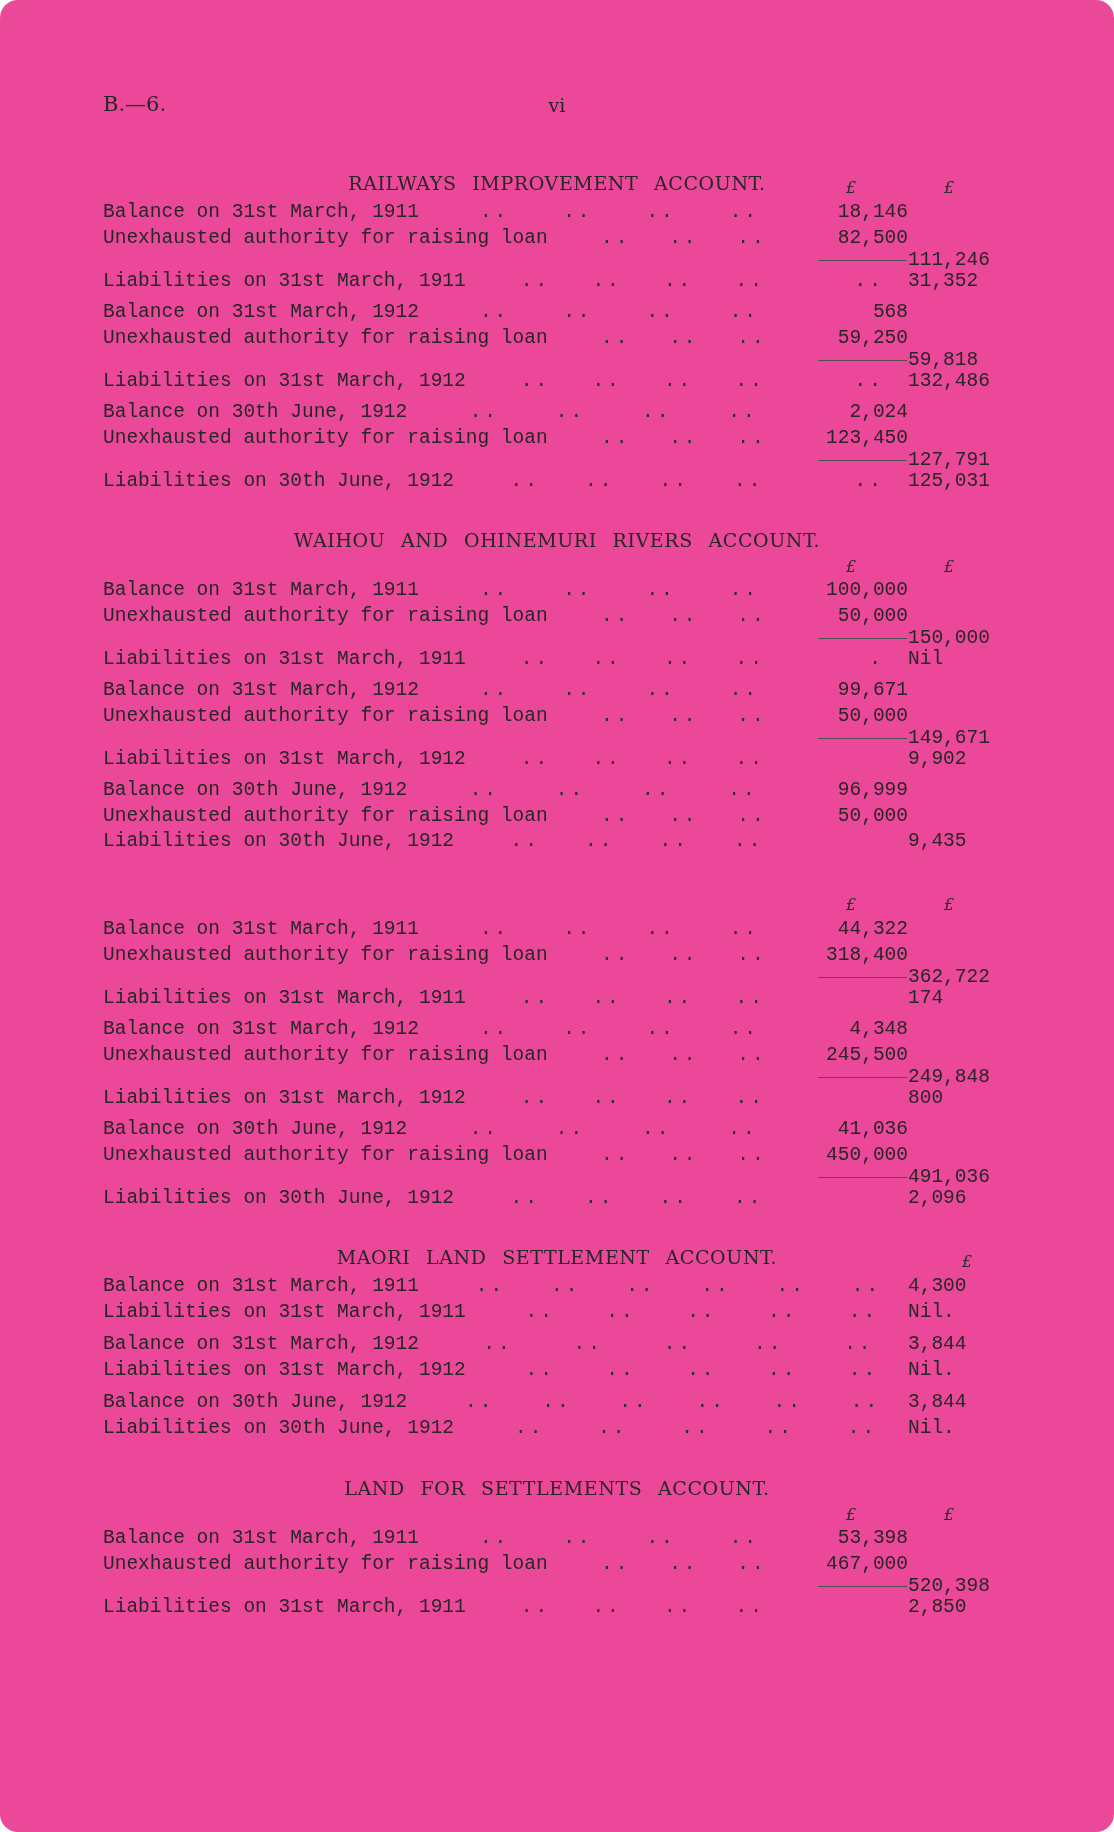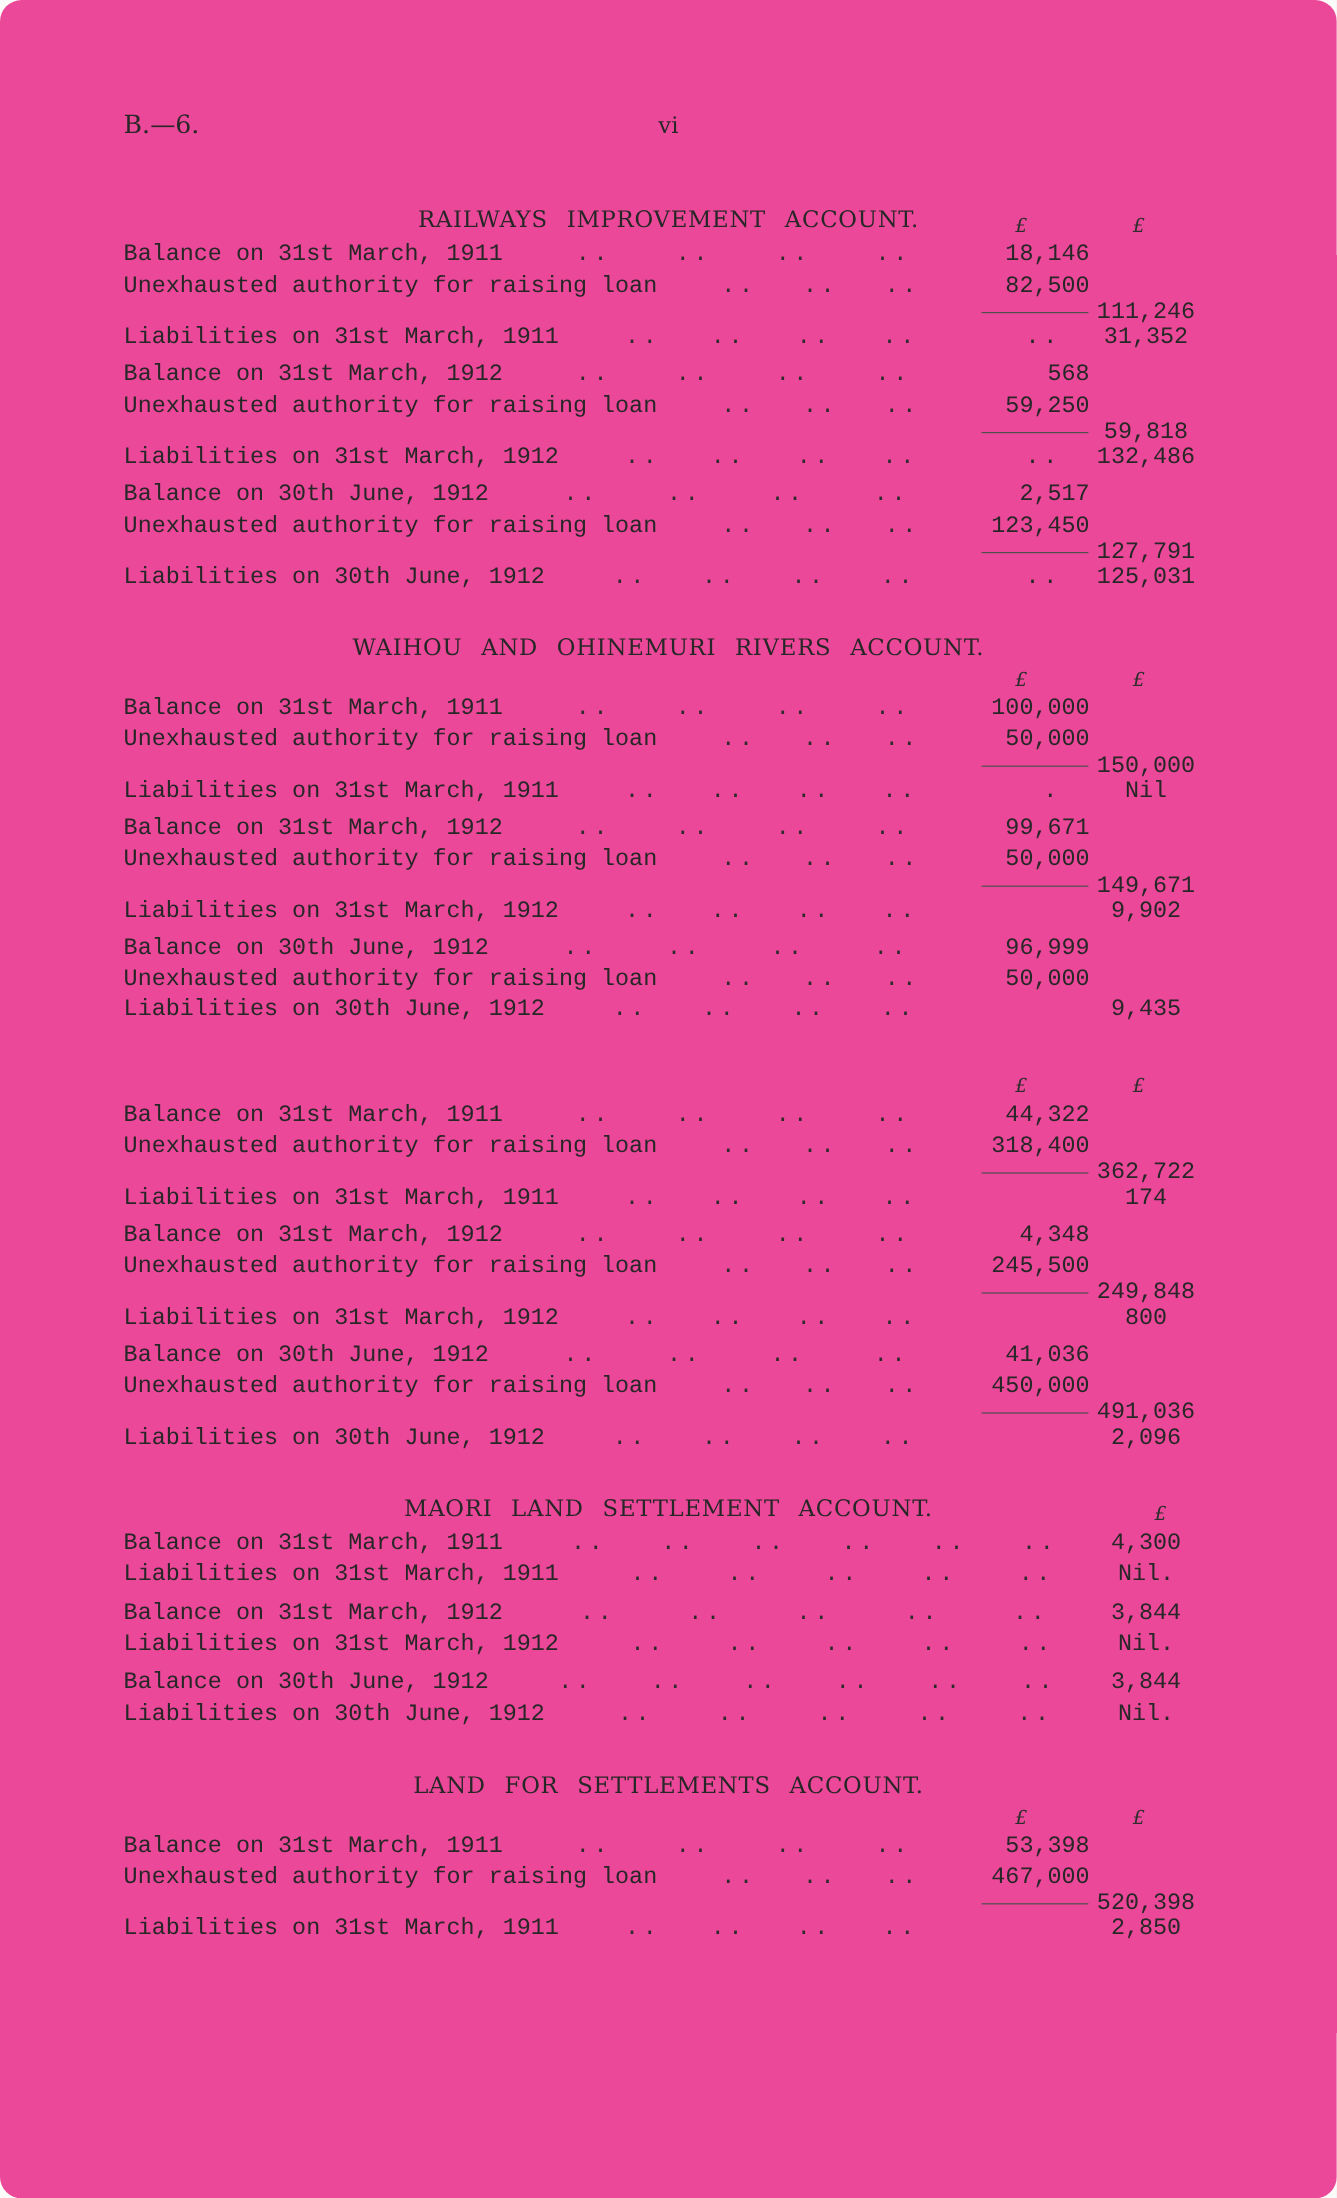--- a/index.html
+++ b/index.html
@@ -108,21 +108,21 @@
   .col1 {
     flex: 0 0 118px;
     width: 118px;
     box-sizing: border-box;
     text-align: right;
   }
   .col2 {
     flex: 0 0 94px;
     width: 94px;
     box-sizing: border-box;
-    text-align: center;
+    text-align: left;
   }
   .dots-col {
     letter-spacing: 3px;
     padding-right: 24px;
   }
   .fill { flex: 1 1 auto; }
   .sum-rule {
     position: absolute;
     left: 715px;
     top: 9px;
@@ -217,21 +217,21 @@
           <span class="col2">132,486</span>
         </div>
         <div class="row gap">
           <span class="label">Balance on 30th June, 1912</span>
           <span class="leaders">
             <span class="dotg">..</span>
             <span class="dotg">..</span>
             <span class="dotg">..</span>
             <span class="dotg">..</span>
           </span>
-          <span class="col1">2,517</span>
+          <span class="col1">2,024</span>
           <span class="col2"></span>
         </div>
         <div class="row">
           <span class="label">Unexhausted authority for raising loan</span>
           <span class="leaders">
             <span class="dotg">..</span>
             <span class="dotg">..</span>
             <span class="dotg">..</span>
           </span>
           <span class="col1">123,450</span>

